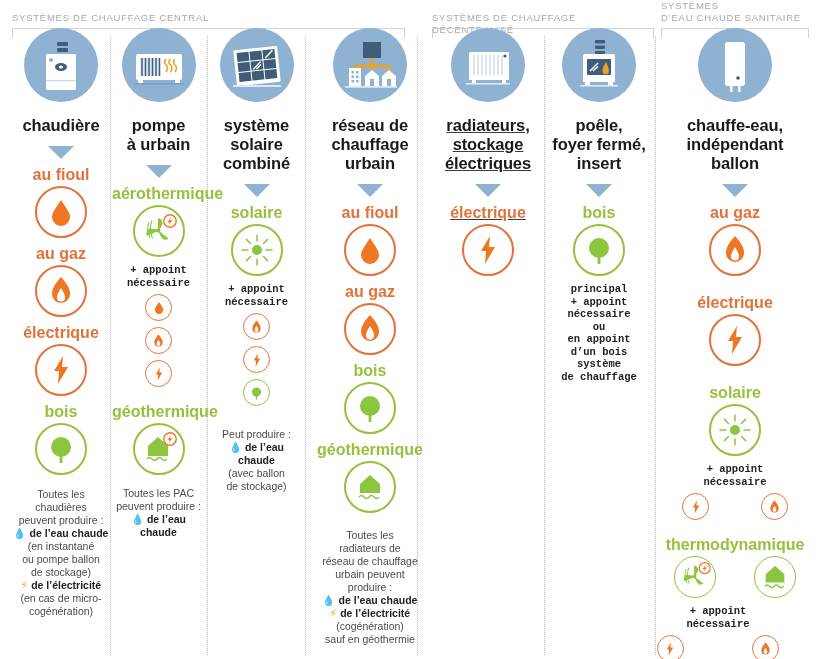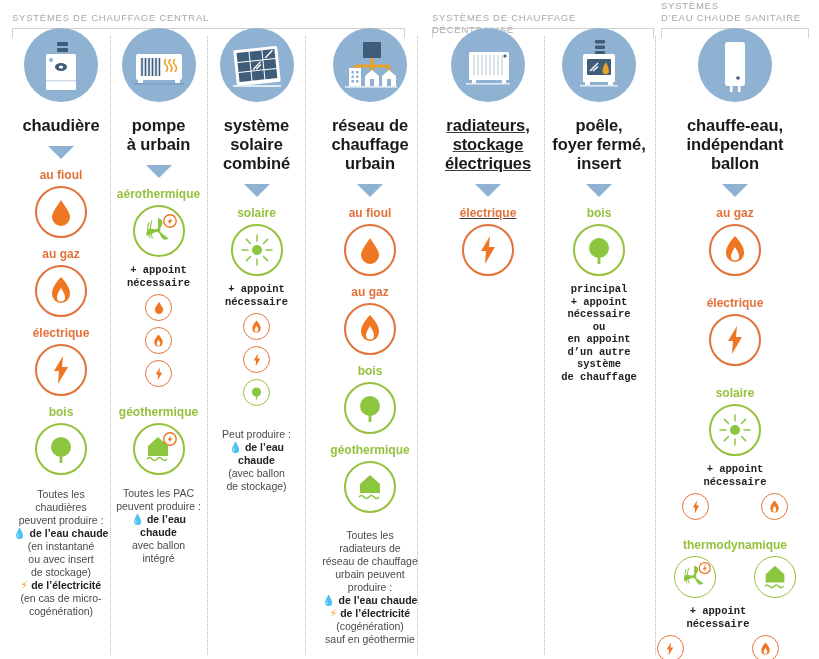--- a/index.html
+++ b/index.html
@@ -40,21 +40,21 @@
   }
   .arrow{
     width:0;height:0;margin:11px auto 0;
     border-left:13px solid transparent;border-right:13px solid transparent;
     border-top:13px solid #8fb2d2;
   }
 
   
   .energy{margin-top:9px;}
   .elabel{
-    font-size:12px;font-weight:700;line-height:14px;margin-bottom:4px;
+    font-size:16px;font-weight:700;line-height:14px;margin-bottom:4px;
   }
   .elabel.orange{color:#e2723a;}
   .elabel.green{color:#95c13d;}
   .ring{
     width:48px;height:48px;border-radius:50%;
     border:2px solid #e2723a;margin:0 auto;
     display:flex;align-items:center;justify-content:center;position:relative;
   }
   .ring.green{border-color:#95c13d;}
   .ring.sm{width:25px;height:25px;border-width:1.6px;}
@@ -157,21 +157,21 @@
           </svg>
       </div>
     </div>
 
     <div class="foot">
       <span class="li">Toutes les</span>
       <span class="li">chaudières</span>
       <span class="li">peuvent produire :</span>
       <span class="li"><span class="dropglyph">💧</span> <b>de l’eau chaude</b></span>
       <span class="li">(en instantané</span>
-      <span class="li">ou avec insert</span>
+      <span class="li">ou pompe ballon</span>
       <span class="li">de stockage)</span>
       <span class="li"><span class="boltglyph">⚡</span> <b>de l’électricité</b></span>
       <span class="li">(en cas de micro-</span>
       <span class="li">cogénération)</span>
     </div>
   </div>
 
   <div class="col" style="left:112px;width:93px;">
     <div class="badge">
       <svg width="74" height="74" viewBox="0 0 74 74">
@@ -248,21 +248,20 @@
           <circle cx="29" cy="7" r="6.2" fill="#ffffff" stroke="#ef7622" stroke-width="1.4"></circle>
           <path d="M30 3.2 L26.6 8.2 h2.2 L27.8 11.2 L31.4 6.2 h-2.3 Z" fill="#ef7622"></path>
         </svg>
       </div>
     </div>
 
     <div class="foot" style="margin-top:12px;">
       <span class="li">Toutes les PAC</span>
       <span class="li">peuvent produire :</span>
       <span class="li"><span class="dropglyph">💧</span> <b>de l’eau chaude</b></span>
-      <span class="li">avec ballon intégré</span>
     </div>
   </div>
 
   <div class="col" style="left:210px;width:93px;">
     <div class="badge">
       <svg width="74" height="74" viewBox="0 0 74 74">
         <g transform="rotate(-6 37 38)">
           <rect x="15" y="20" width="44" height="36" rx="1.5" fill="#ffffff"></rect>
           <g fill="#3f5c78">
             <rect x="18" y="23" width="12" height="9"></rect>
@@ -491,21 +490,21 @@
             <circle cx="14" cy="13" r="10" fill="#8cc63e"></circle>
             <rect x="12.6" y="18" width="2.8" height="11" fill="#8cc63e"></rect>
           </svg>
       </div>
       <div class="note">
         <div>principal</div>
         <div>+ appoint</div>
         <div>nécessaire</div>
         <div>ou</div>
         <div>en appoint</div>
-        <div>d’un autre</div>
+        <div>d’un bois</div>
         <div>système</div>
         <div>de chauffage</div>
       </div>
     </div>
   </div>
 
   <div class="col" style="left:660px;width:150px;">
     <div class="badge">
       <svg width="74" height="74" viewBox="0 0 74 74">
         <rect x="27" y="14" width="20" height="44" rx="3" fill="#ffffff"></rect>

